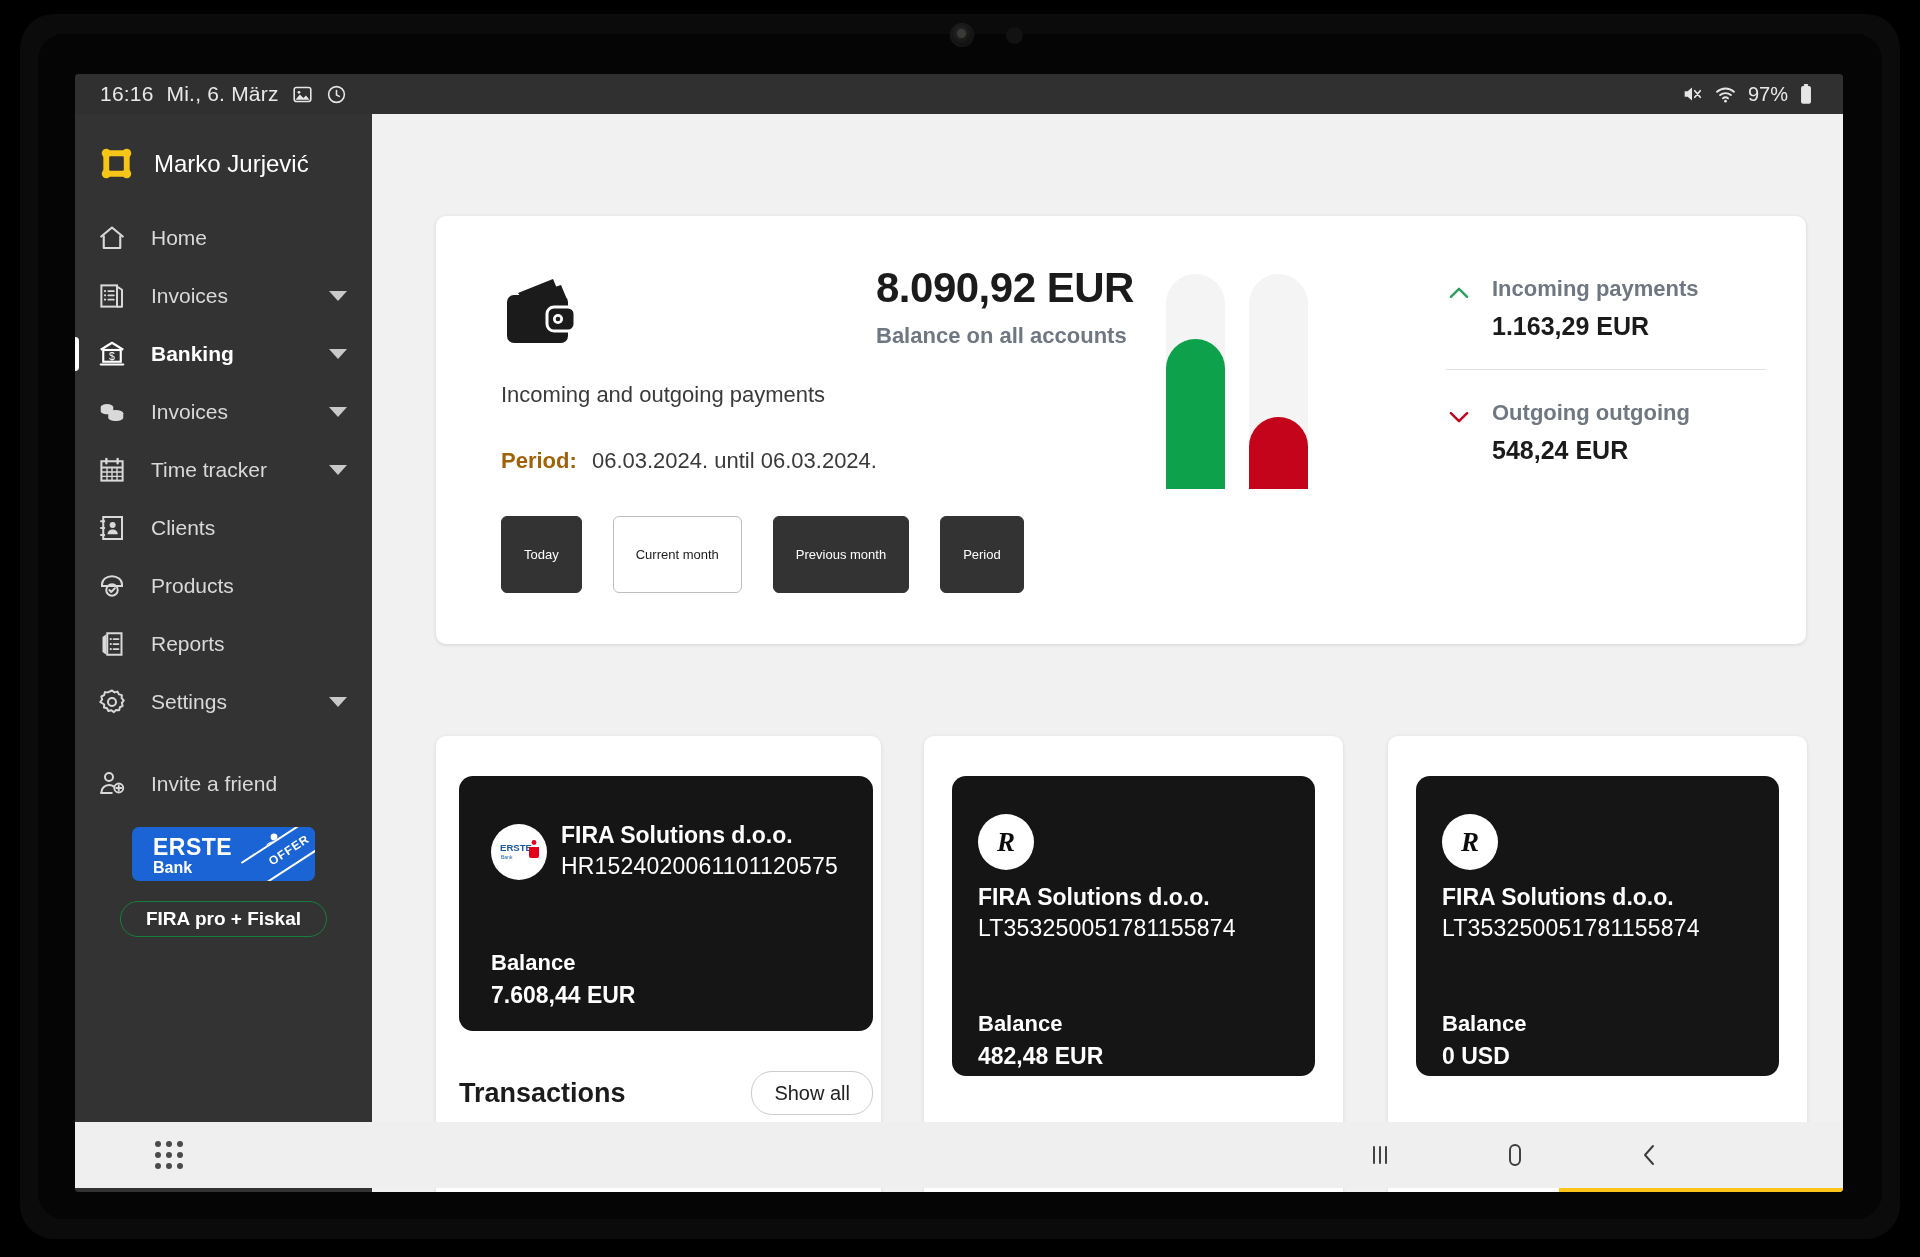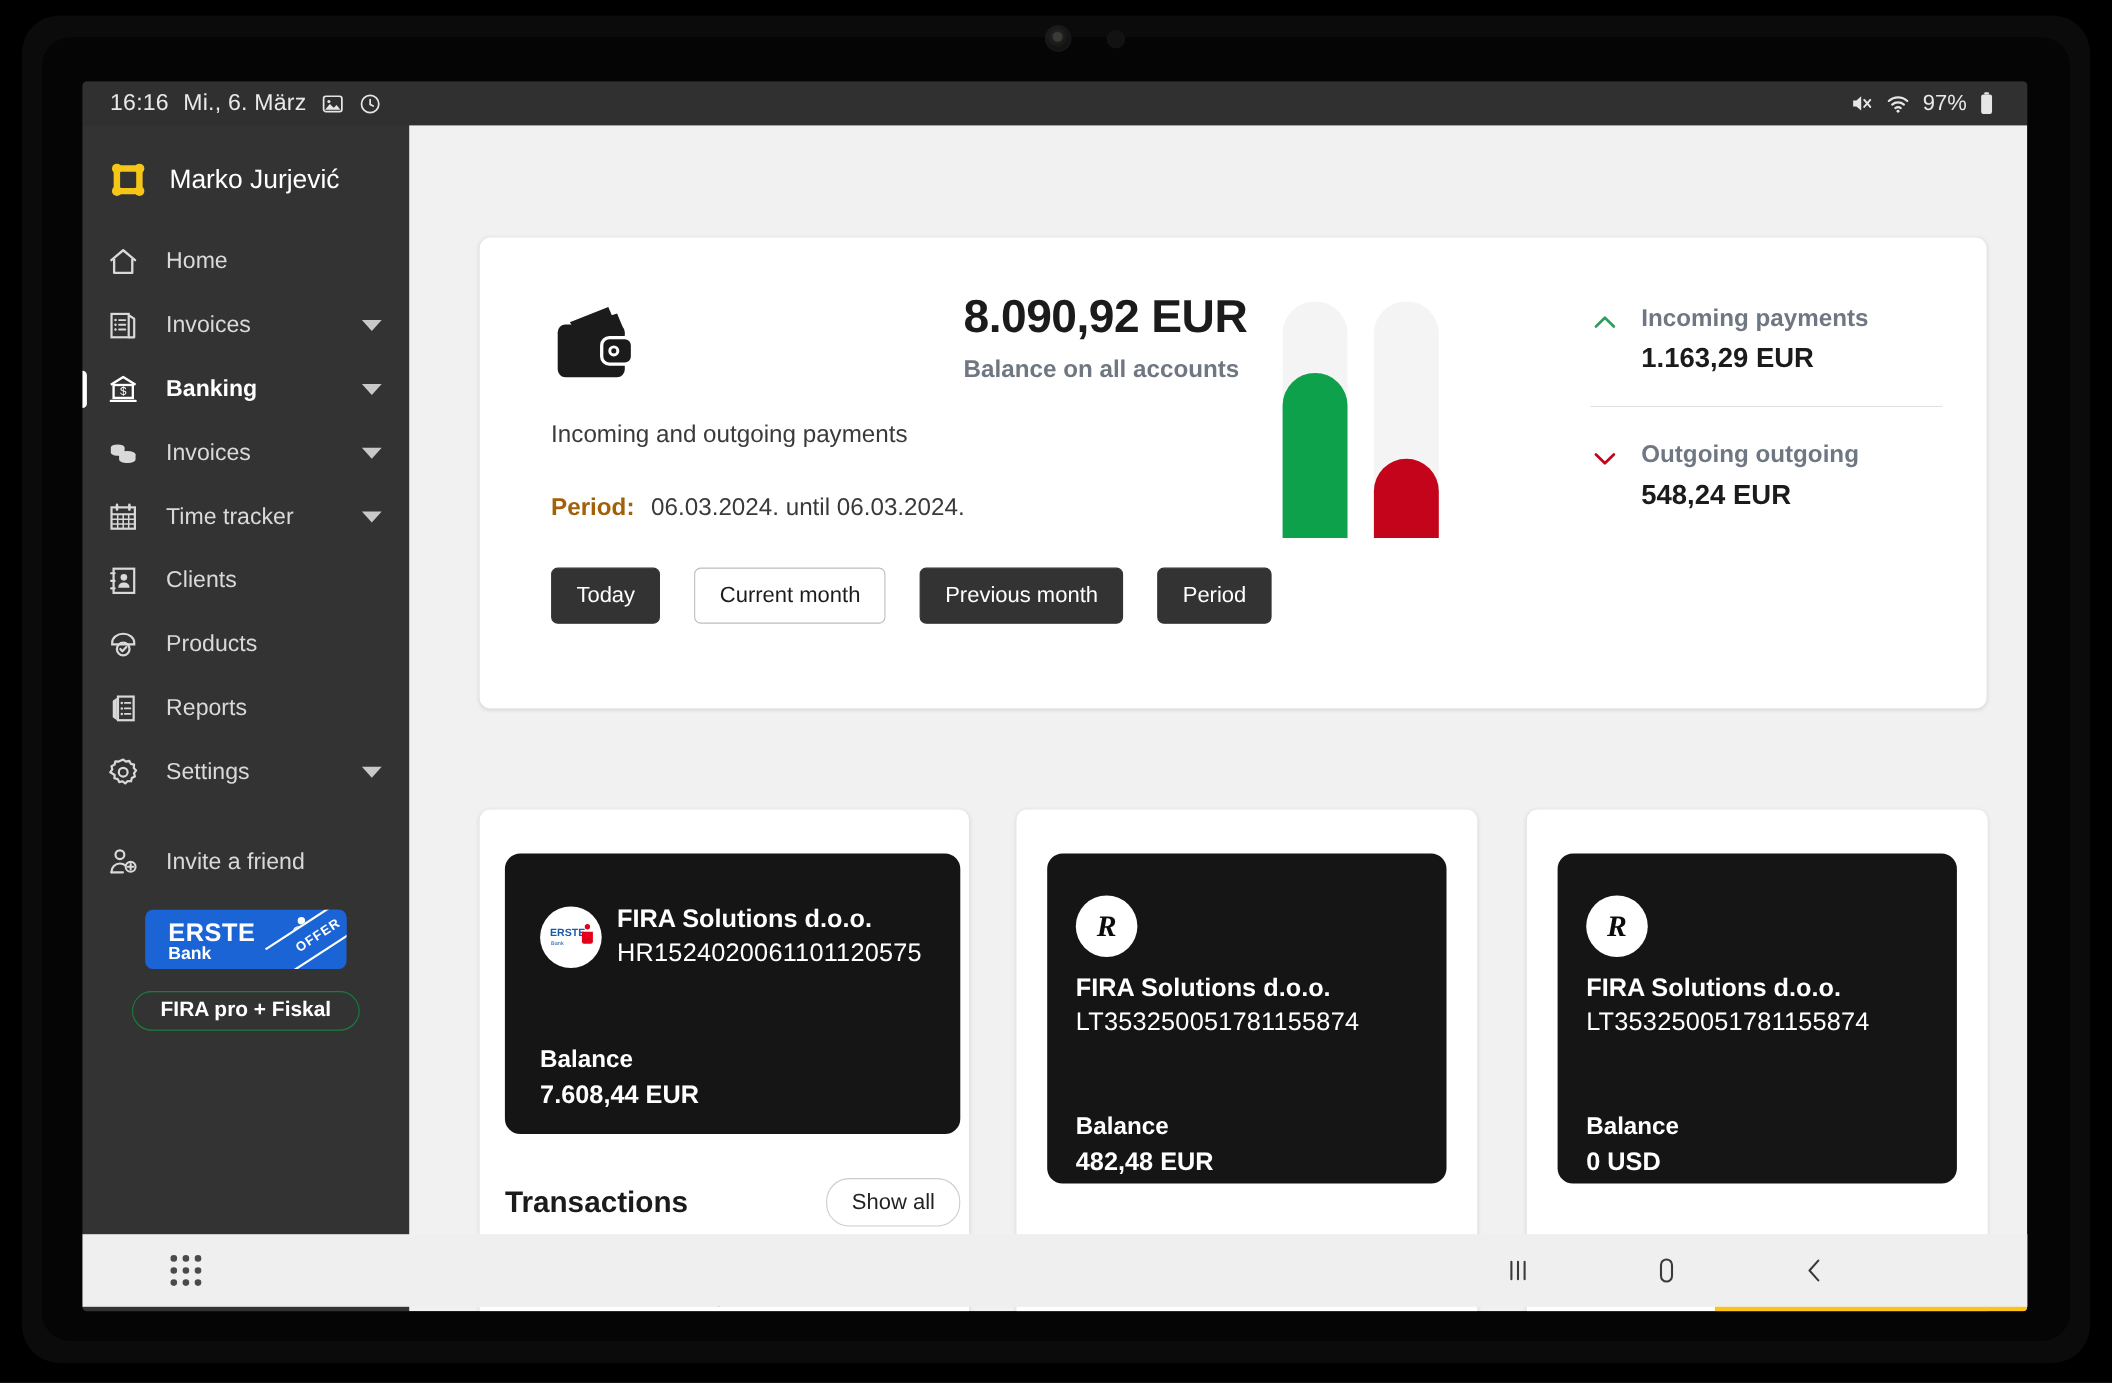--- a/index.html
+++ b/index.html
@@ -116,21 +116,21 @@
   .wallet{position:absolute;left:65px;top:60px;width:84px;height:76px;}
   .total{position:absolute;left:440px;top:48px;}
   .total-amount{font-size:42px;font-weight:bold;color:#1b1b1b;letter-spacing:-.5px;}
   .total-label{font-size:22px;font-weight:bold;color:#6f7782;margin-top:11px;}
   .inout-title{position:absolute;left:65px;top:166px;font-size:22px;color:#3a3a3a;}
   .period-line{position:absolute;left:65px;top:232px;font-size:22px;color:#3a3a3a;}
   .period-line b{color:#a16207;}
   .period-line span{margin-left:9px;}
   .btnrow{position:absolute;left:65px;top:300px;display:flex;gap:31px;}
   .pbtn{
-    height:49px;padding:0 22px;border-radius:6px;font-size:20px;
+    height:49px;padding:13px 22px;border-radius:6px;font-size:13px;
     display:flex;align-items:center;justify-content:center;cursor:pointer;
     background:#333333;color:#ffffff;border:1px solid #333333;
   }
   .pbtn.light{background:#ffffff;color:#1b1b1b;border:1px solid #bdbdbd;}
   
   .bars{position:absolute;left:730px;top:58px;width:150px;height:215px;}
   .bar-track{
     position:absolute;bottom:0;width:59px;height:215px;border-radius:30px 30px 0 0;background:#f4f4f4;
   }
   .bar-fill{position:absolute;bottom:0;width:59px;border-radius:30px 30px 0 0;}

